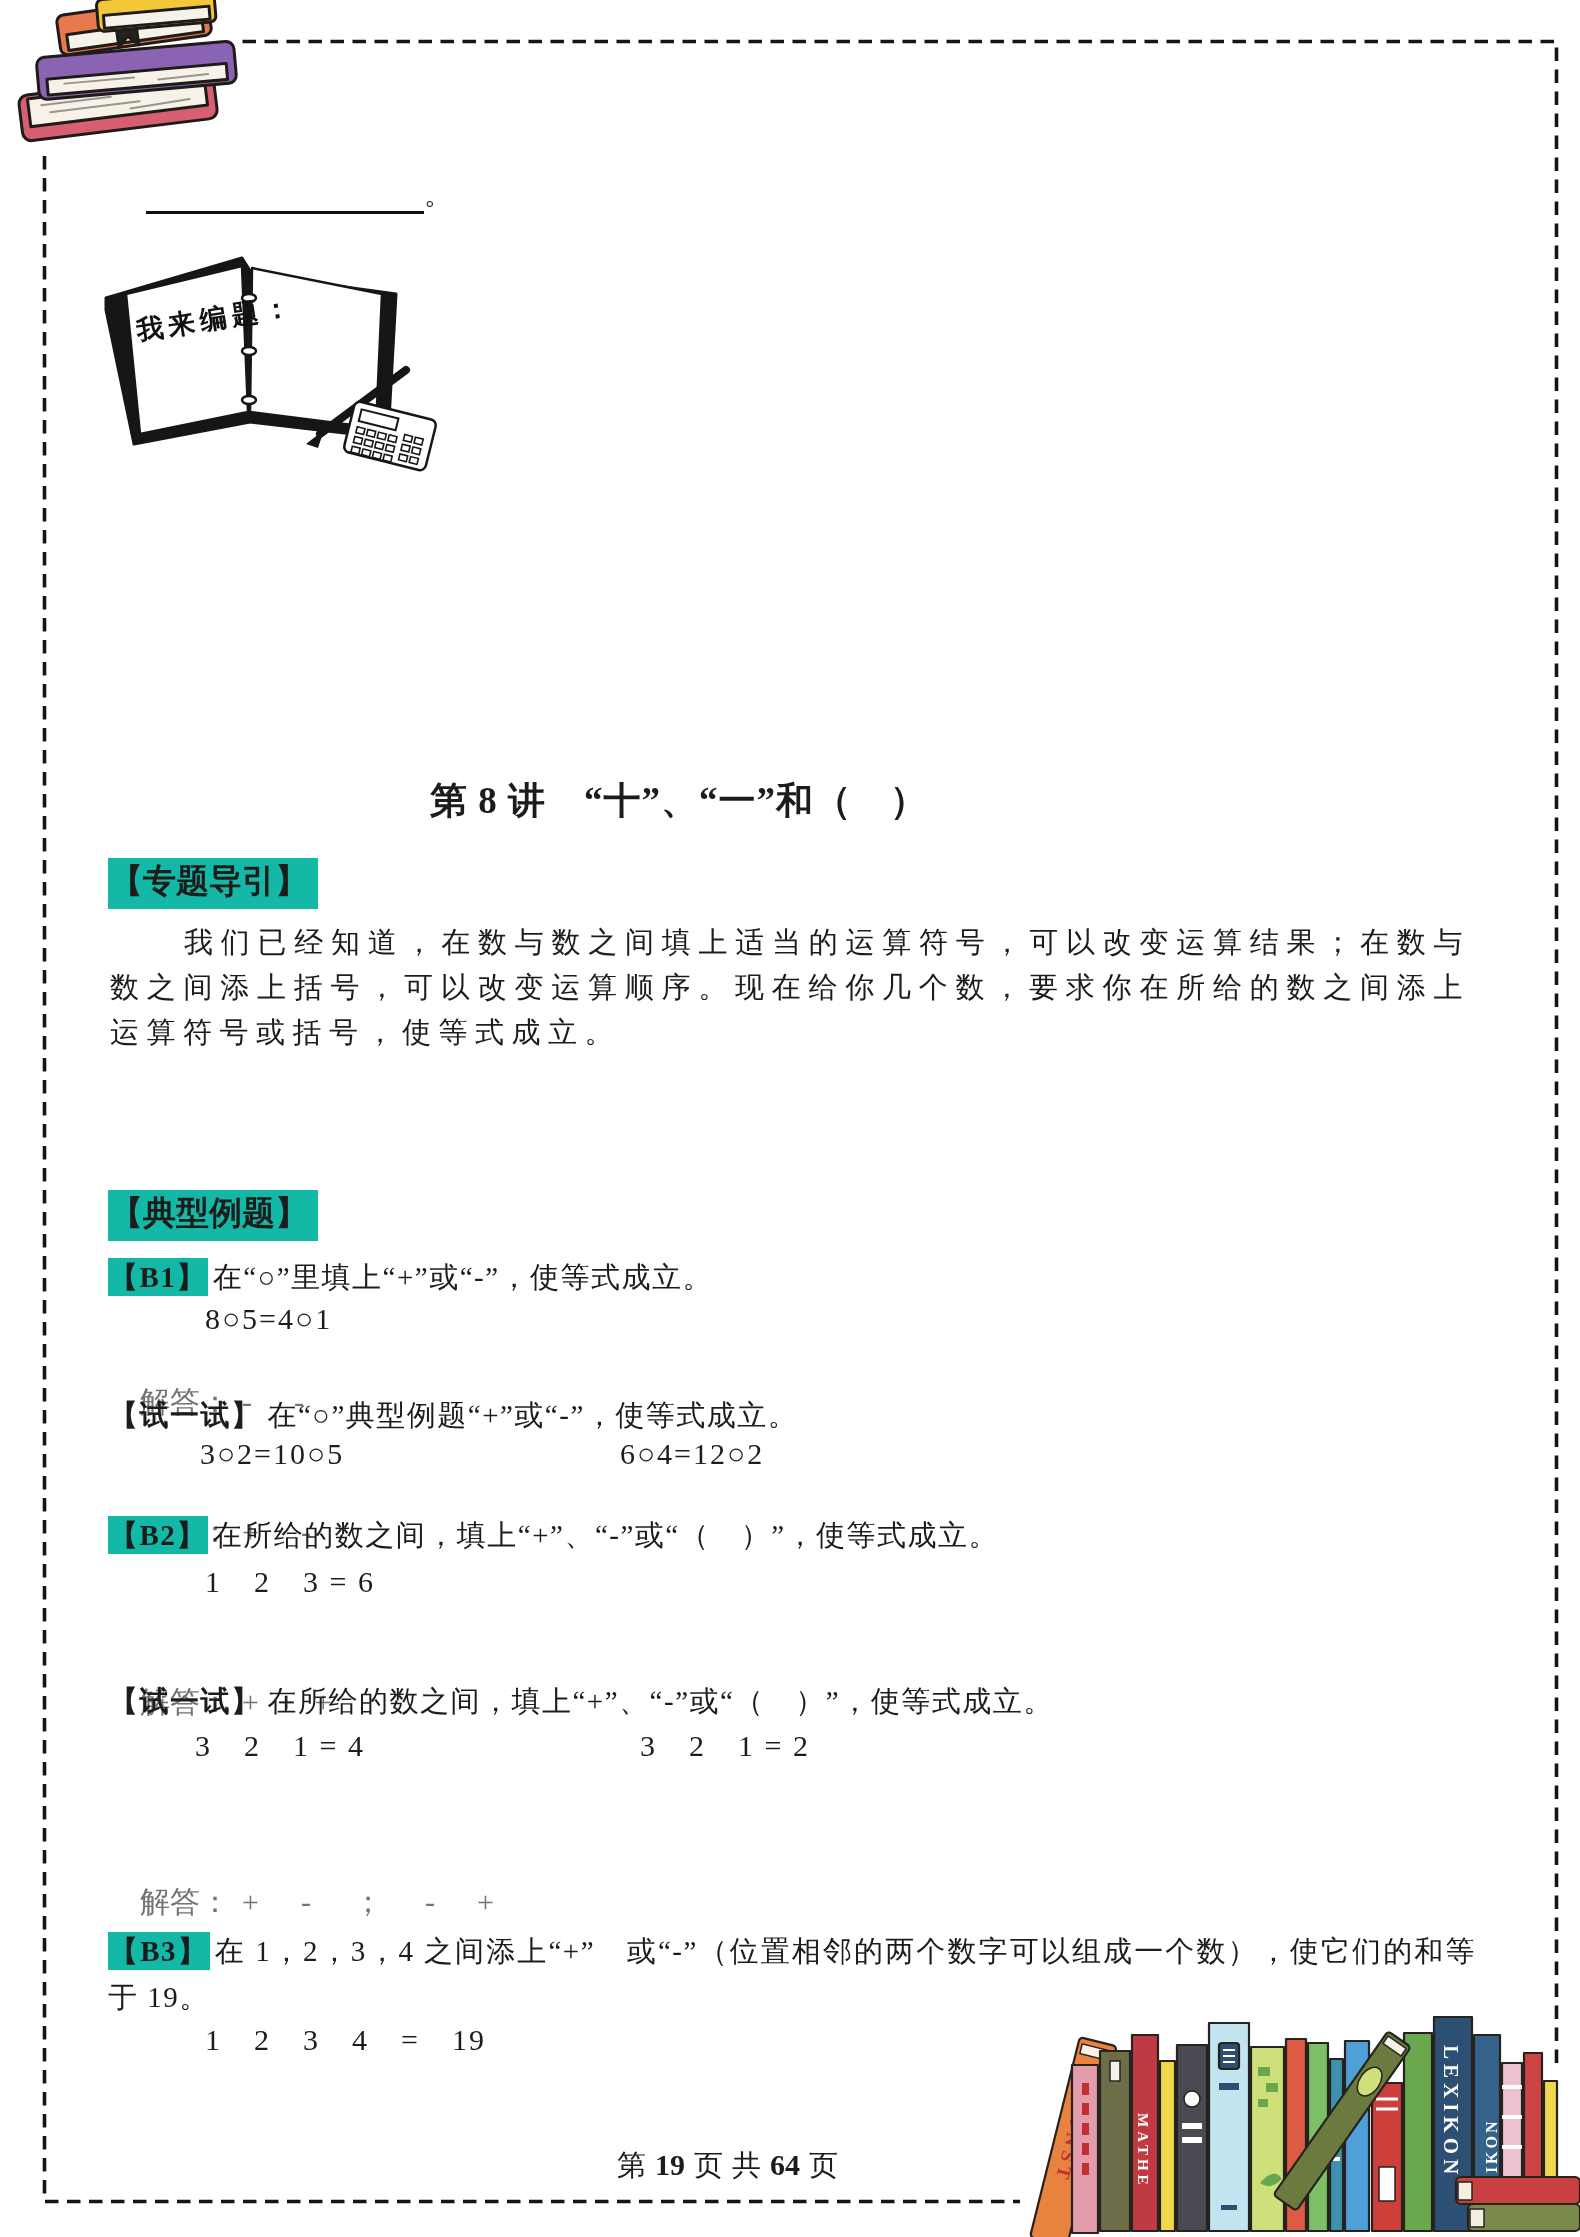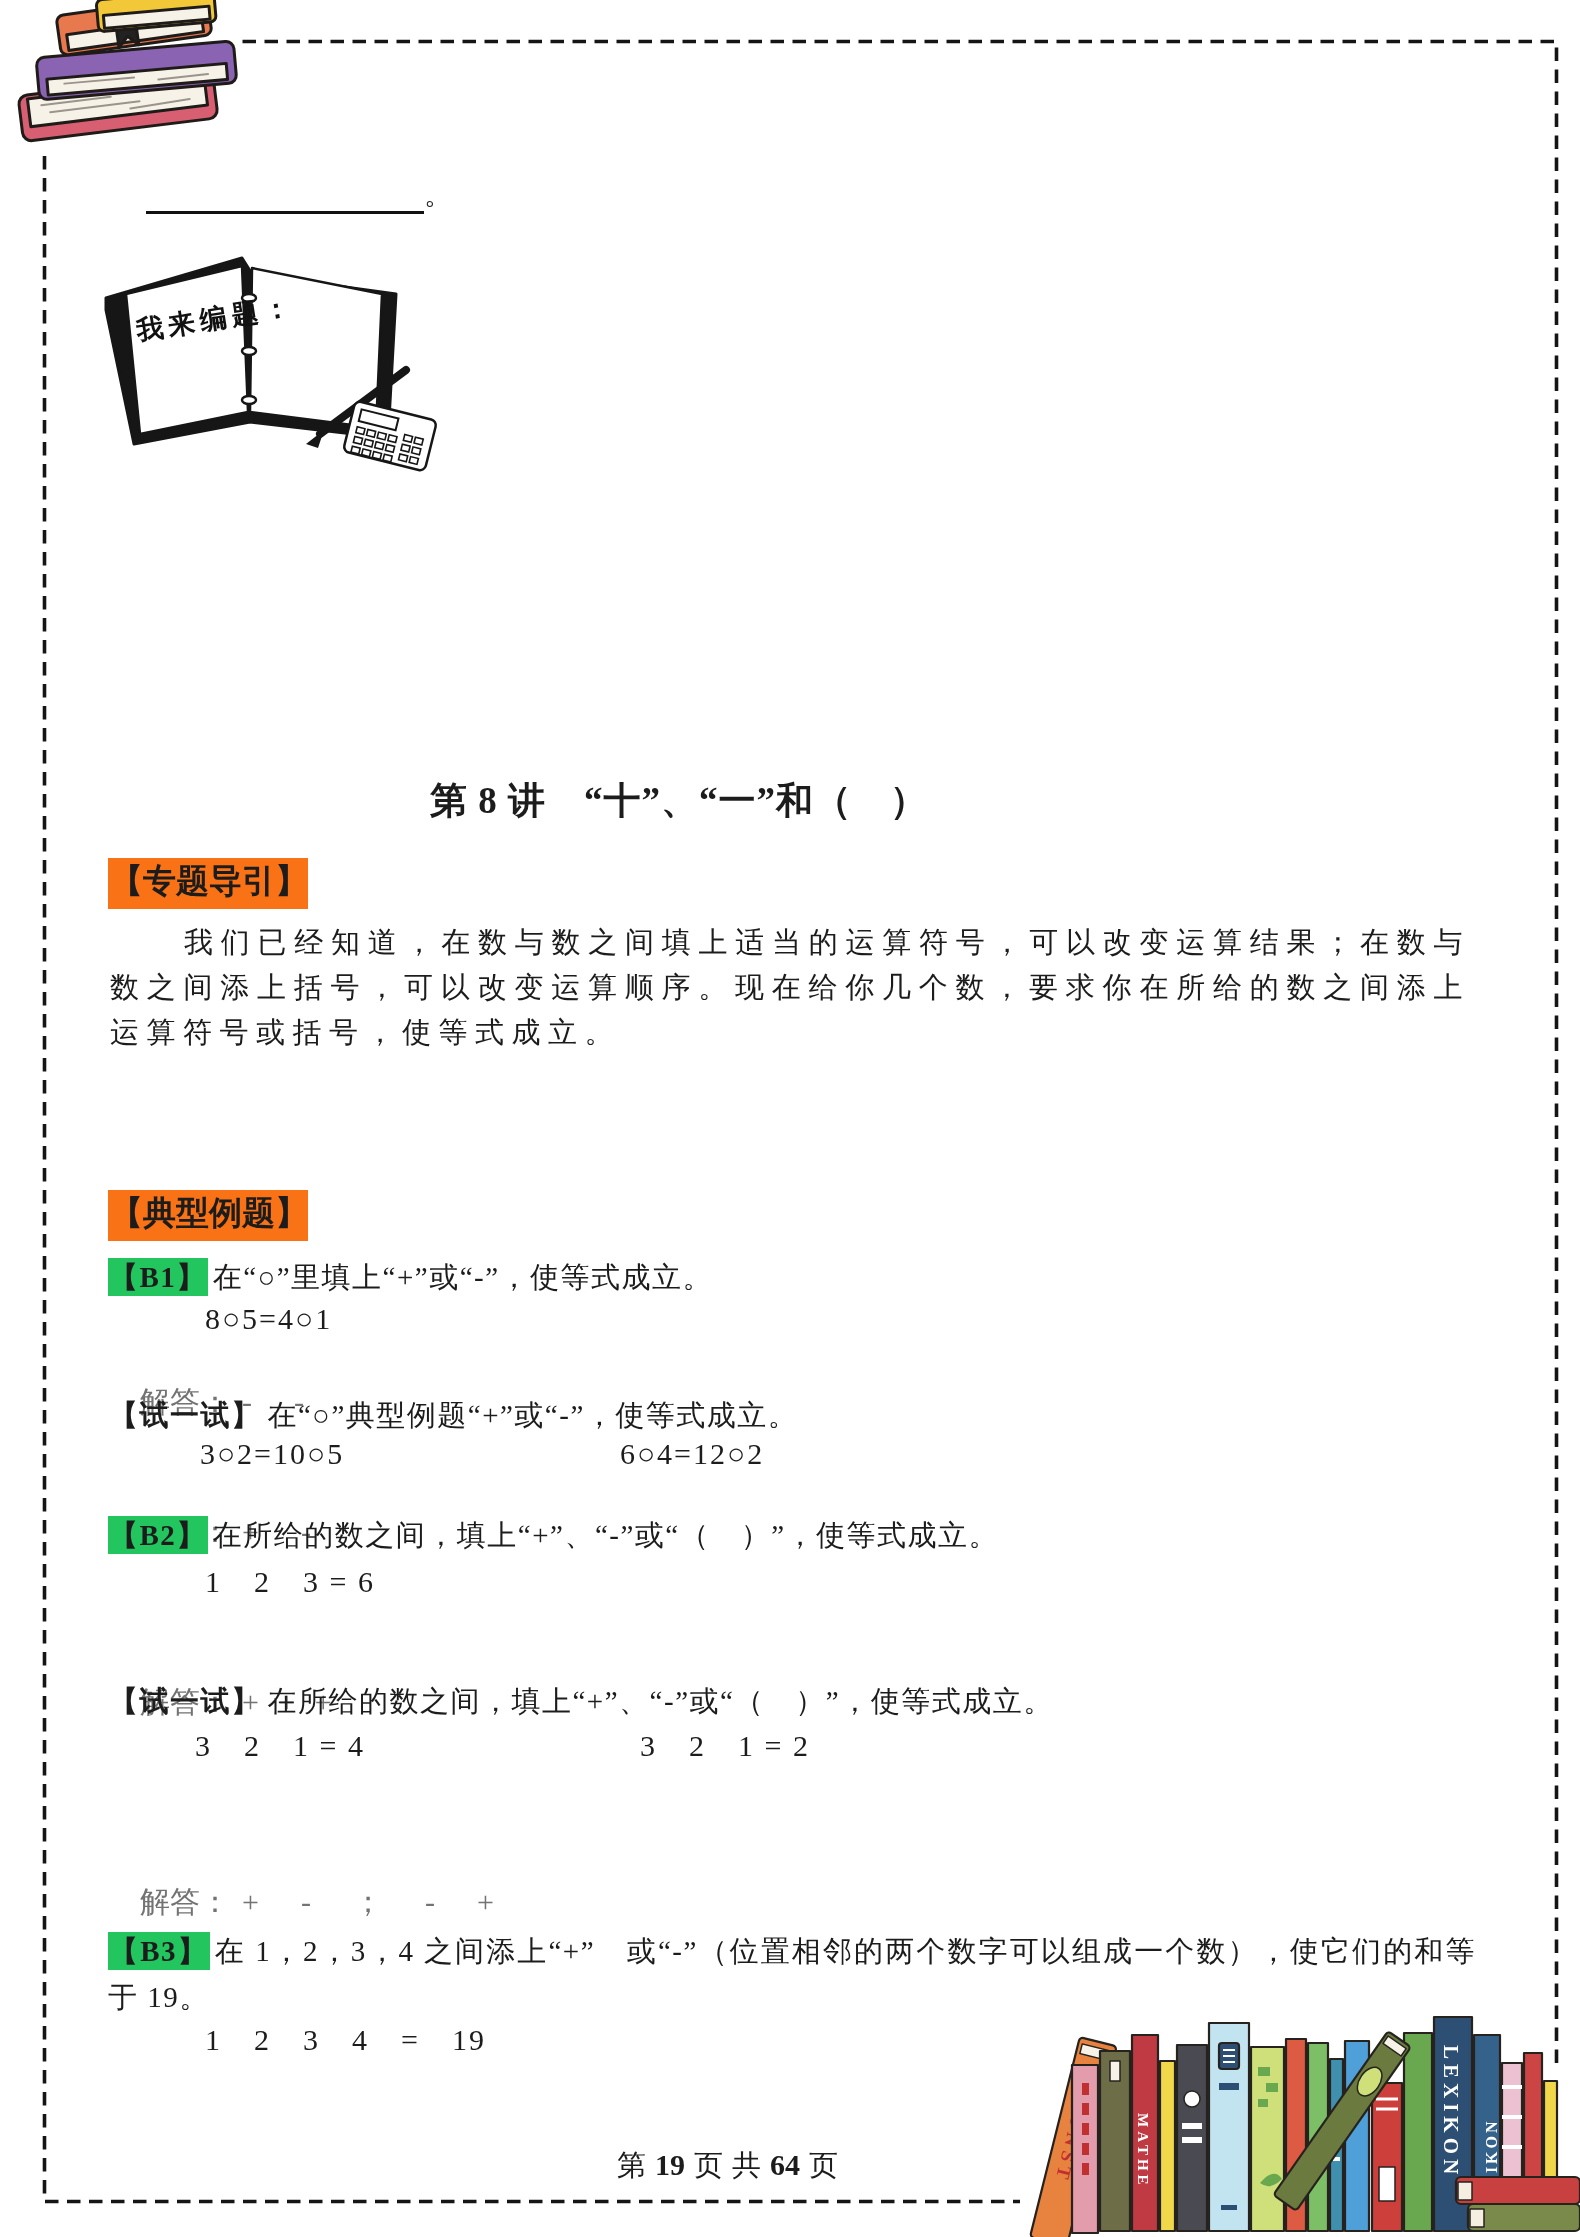--- a/index.html
+++ b/index.html
@@ -13,27 +13,27 @@
   
   #bookstack-svg{left:0;top:0;z-index:6;}
   #notebook-svg{left:92px;top:236px;z-index:4;}
   #bookshelf-svg{left:1020px;top:1987px;z-index:6;}
   
   .content{z-index:4;}
   .blankline{left:146px;top:176px;height:34px;}
   .blank-underline{display:inline-block;width:278px;height:28px;border-bottom:3px solid #111;vertical-align:bottom;}
   .blank-period{font-size:28px;vertical-align:bottom;}
   .title{left:430px;top:776px;font-size:37px;font-weight:bold;letter-spacing:1px;white-space:nowrap;}
-  .sec-header{left:108px;background:#f97316;font-size:33px;font-weight:bold;
-              padding:5px 0 8px 2px;line-height:1.15;white-space:nowrap;}
+  .sec-header{left:108px;background:#14b8a6;font-size:33px;font-weight:bold;
+              padding:5px 10px 8px 2px;line-height:1.15;white-space:nowrap;}
   .intro{left:110px;top:920px;width:1360px;}
   .intro p{margin:0;font-size:29px;line-height:45px;letter-spacing:7.5px;
            text-indent:74px;text-align:justify;}
   .prob{left:108px;font-size:29px;letter-spacing:1.5px;white-space:nowrap;}
-  .plabel{font-weight:bold;background:#22c55e;padding:3px 1px;}
+  .plabel{font-weight:bold;background:#14b8a6;padding:3px 1px;}
   .plabel.nobg{background:none;}
   .ptext{margin-left:5px;}
   .eq{font-size:30px;letter-spacing:2px;white-space:pre;}
   .ans{left:110px;font-size:30px;color:#737373;white-space:pre;}
   .ans .ansval{margin-left:12px;letter-spacing:6px;}
   .b3block{left:108px;top:1928px;width:1368px;font-size:29px;line-height:46px;
            letter-spacing:1.5px;text-align:justify;}
   .footer{left:617px;top:2146px;font-size:29px;white-space:nowrap;z-index:5;}
   .footer span{margin-right:9px;}
   .footer .num{font-weight:bold;font-size:30px;}

